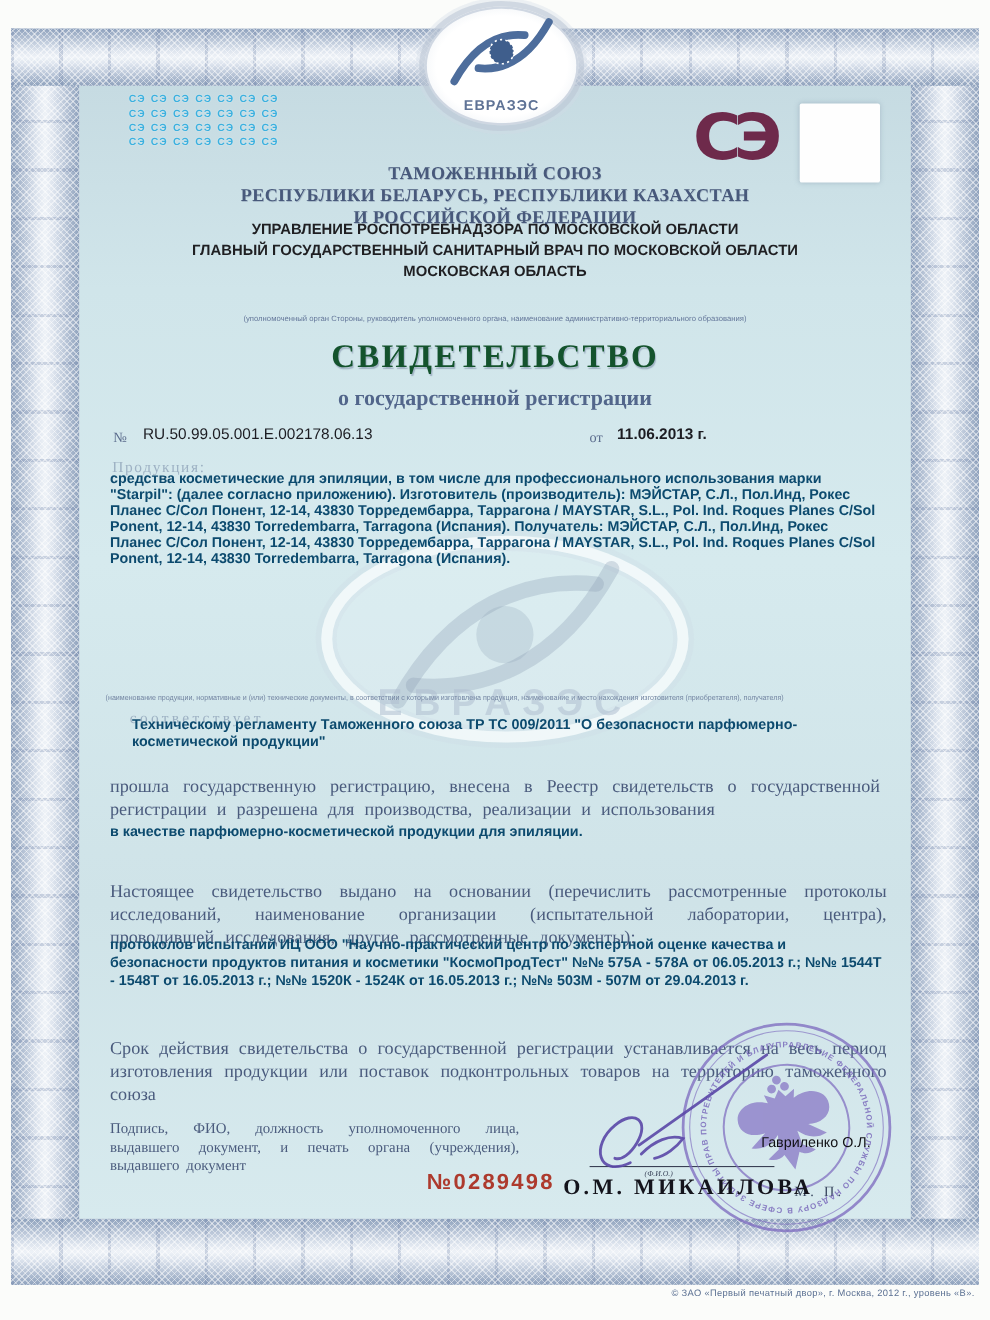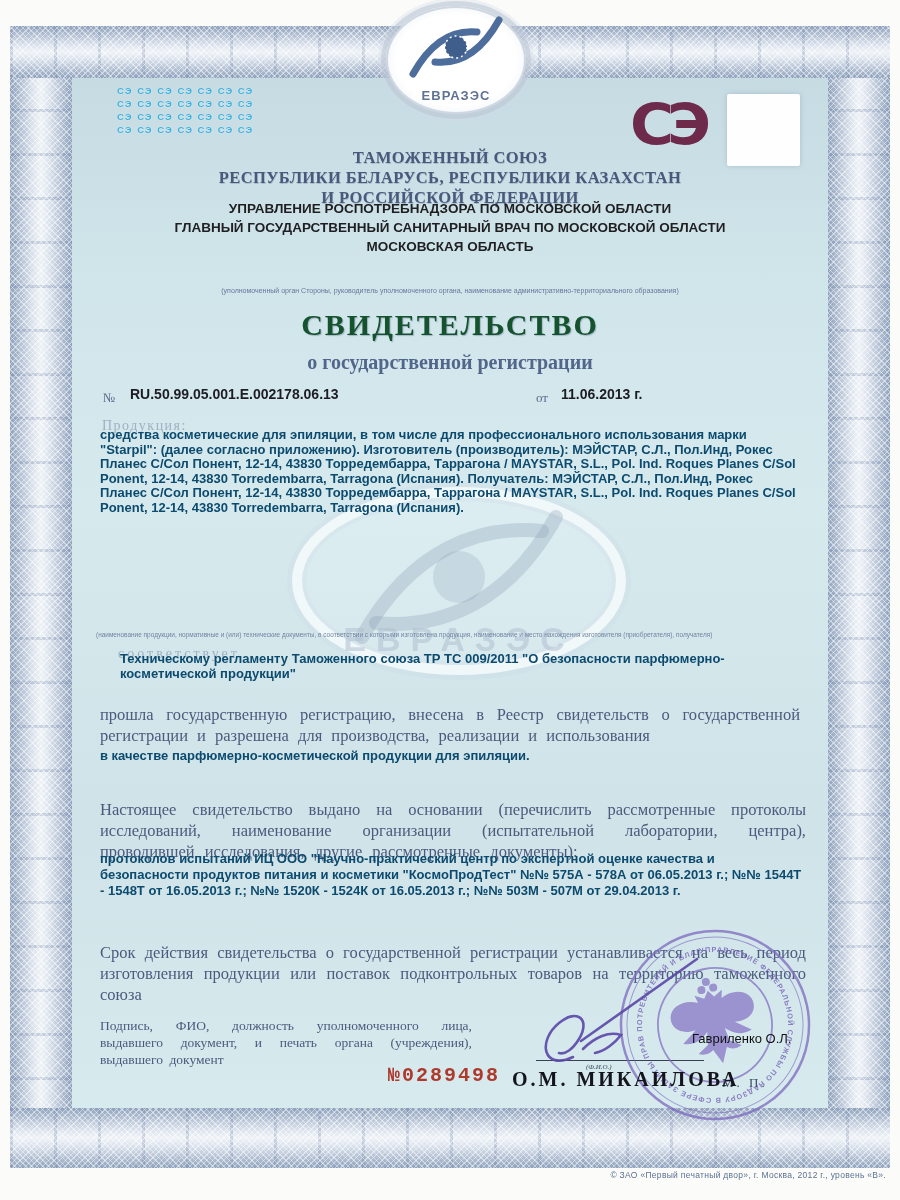--- a/index.html
+++ b/index.html
@@ -66,21 +66,21 @@
     font-family:"Liberation Serif",serif;font-weight:bold;font-size:20px;}
 
   .faint-label{font-family:"Liberation Serif",serif;color:rgba(104,124,156,.5);
     font-size:14px;letter-spacing:1.5px;}
   .blacktext{color:#0c4a6e;font-weight:bold;font-size:13px;line-height:14.6px;}
   .template-serif{font-family:"Liberation Serif",serif;color:#4a5b7d;font-size:16.5px;
     line-height:21px;text-align:justify;}
 
   #regnum-label{left:103px;top:390px;z-index:3;font-family:"Liberation Serif",serif;
     font-size:13px;color:#5a6b8c;}
-  #regnum-value{left:130px;top:386px;z-index:3;font-size:14px;font-weight:bold;color:#1c1c22;}
+  #regnum-value{left:130px;top:386px;z-index:3;font-size:14px;font-weight:normal;color:#1c1c22;}
   #regdate-label{left:536px;top:390px;z-index:3;font-family:"Liberation Serif",serif;
     font-size:13px;color:#5a6b8c;}
   #regdate-value{left:561px;top:386px;z-index:3;font-size:14px;font-weight:bold;color:#1c1c22;}
 
   #product-label{left:102px;top:418px;z-index:2;}
   #product-text{left:100px;top:428px;width:700px;z-index:3;}
 
   
   #watermark{left:292px;top:487px;width:334px;height:188px;z-index:2;}
   #watermark .ring{position:absolute;inset:0;border-radius:50%;
@@ -97,21 +97,21 @@
   #reg-statement{left:100px;top:704px;width:700px;z-index:2;word-spacing:5px;}
   #reg-filled{left:100px;top:749px;width:700px;z-index:3;}
 
   #basis-statement{left:100px;top:799px;width:706px;z-index:2;word-spacing:6px;}
   #basis-filled{left:100px;top:851px;width:706px;z-index:3;line-height:15.8px;}
 
   #validity-statement{left:100px;top:942px;width:706px;z-index:2;word-spacing:4px;}
 
   #sign-note{left:100px;top:1017px;width:372px;z-index:2;font-family:"Liberation Serif",serif;
     color:#4a5b7d;font-size:13.5px;line-height:17px;text-align:justify;word-spacing:3px;}
-  #serial-number{left:388px;top:1064px;z-index:4;font-family:Liberation Mono, monospace;
+  #serial-number{left:388px;top:1064px;z-index:4;font-family:Liberation Sans, sans-serif;
     font-weight:bold;font-size:20px;letter-spacing:2px;color:#ad3a2d;}
   #sig-line{left:536px;top:1060px;width:168px;height:0;border-top:1.5px solid #394055;z-index:4;}
   #fio-caption{left:586px;top:1063px;z-index:4;font-family:"Liberation Serif",serif;
     font-size:7px;color:#3c465c;font-style:italic;}
   #stamp-name{left:512px;top:1068px;z-index:6;font-family:"Liberation Serif",serif;
     font-weight:bold;font-size:20px;letter-spacing:3px;color:#14141c;}
   #approver-name{left:692px;top:1031px;z-index:7;font-size:13px;color:#101014;}
   #mp-label{left:722px;top:1075px;z-index:3;font-family:"Liberation Serif",serif;
     font-size:13px;letter-spacing:3px;color:#39475f;}
 

